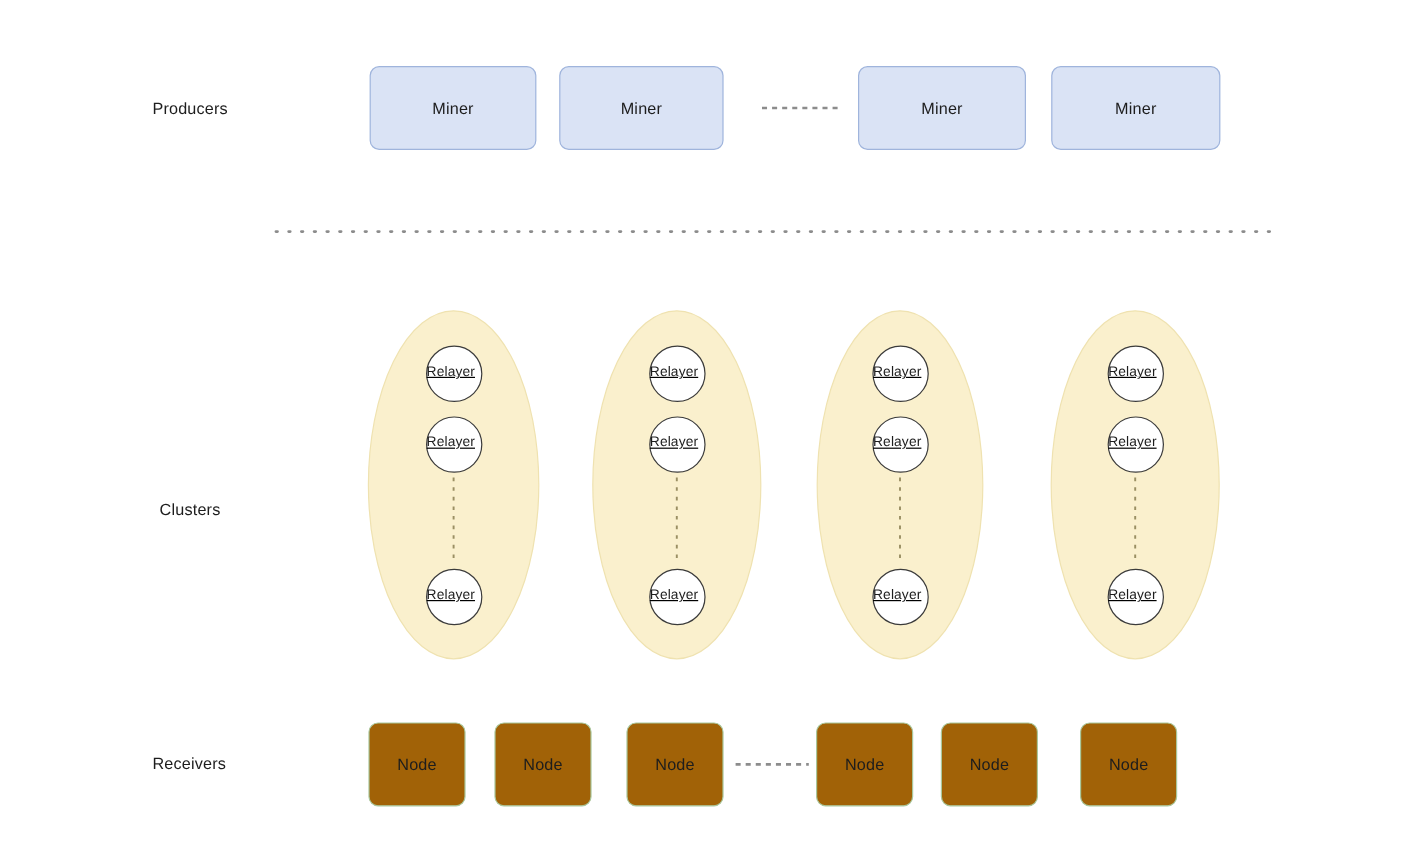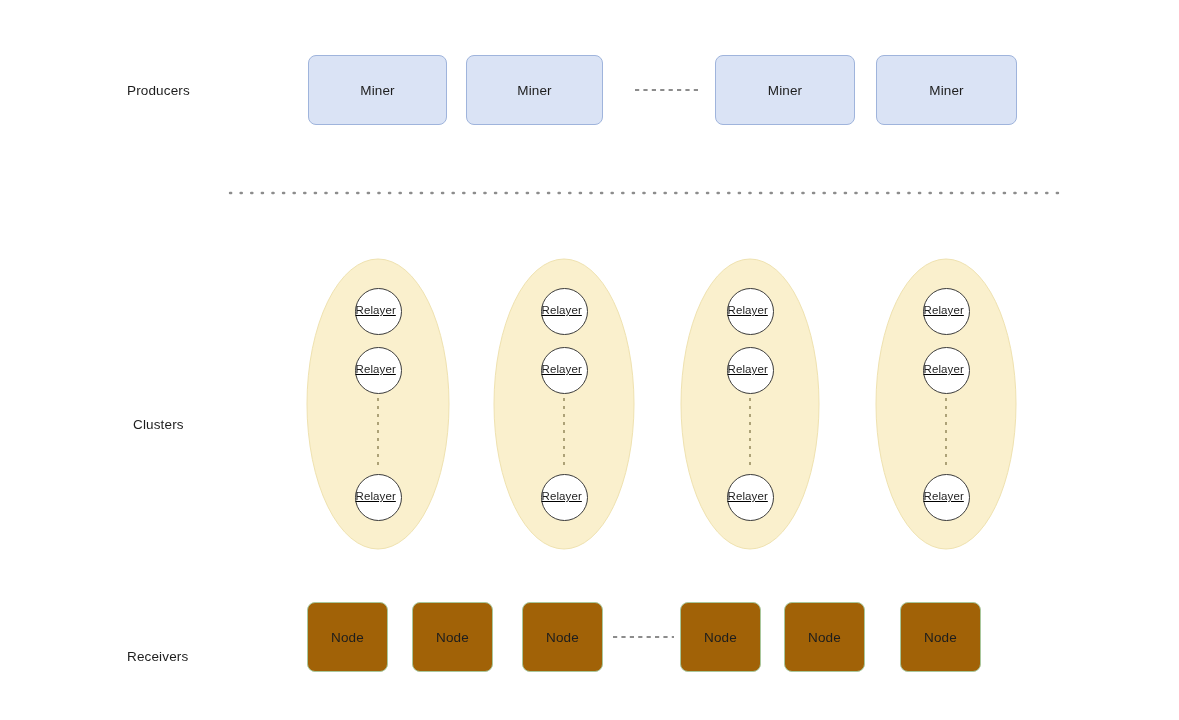--- a/index.html
+++ b/index.html
@@ -96,21 +96,21 @@
       </g>
     <line id="divider-line" stroke="#8c8c8c" stroke-width="2.4" stroke-linecap="round" stroke-dasharray="1.2 9.4" x1="230" x2="1060" y1="193" y2="193"></line>
     <line id="producer-connector" stroke="#8c8c8c" stroke-width="2.2" stroke-linecap="butt" stroke-dasharray="4.2 4.2" x1="635" x2="701" y1="90" y2="90"></line>
     <line id="receiver-connector" stroke="#8c8c8c" stroke-width="2.2" stroke-linecap="butt" stroke-dasharray="4.2 4.2" x1="613" x2="674" y1="637" y2="637"></line>
   </svg>
 
   <div class="row-label" id="label-producers" style="left: 127px; top: 84px;">Producers</div>
 
   <div class="row-label" id="label-clusters" style="left: 133px; top: 374px; margin-top: 44px;">Clusters</div>
 
-  <div class="row-label" id="label-receivers" style="left: 127px; top: 650px;">Receivers</div>
+  <div class="row-label" id="label-receivers" style="left: 127px; top: 630px;">Receivers</div>
 
   <div id="producer-boxes">
       <div class="node-box miner-box" style="left: 308px; top: 55px; width: 139px; height: 70px;">
         <span>Miner</span>
       </div>
       <div class="node-box miner-box" style="left: 466px; top: 55px; width: 137px; height: 70px;">
         <span>Miner</span>
       </div>
       <div class="node-box miner-box" style="left: 715px; top: 55px; width: 140px; height: 70px;">
         <span>Miner</span>

